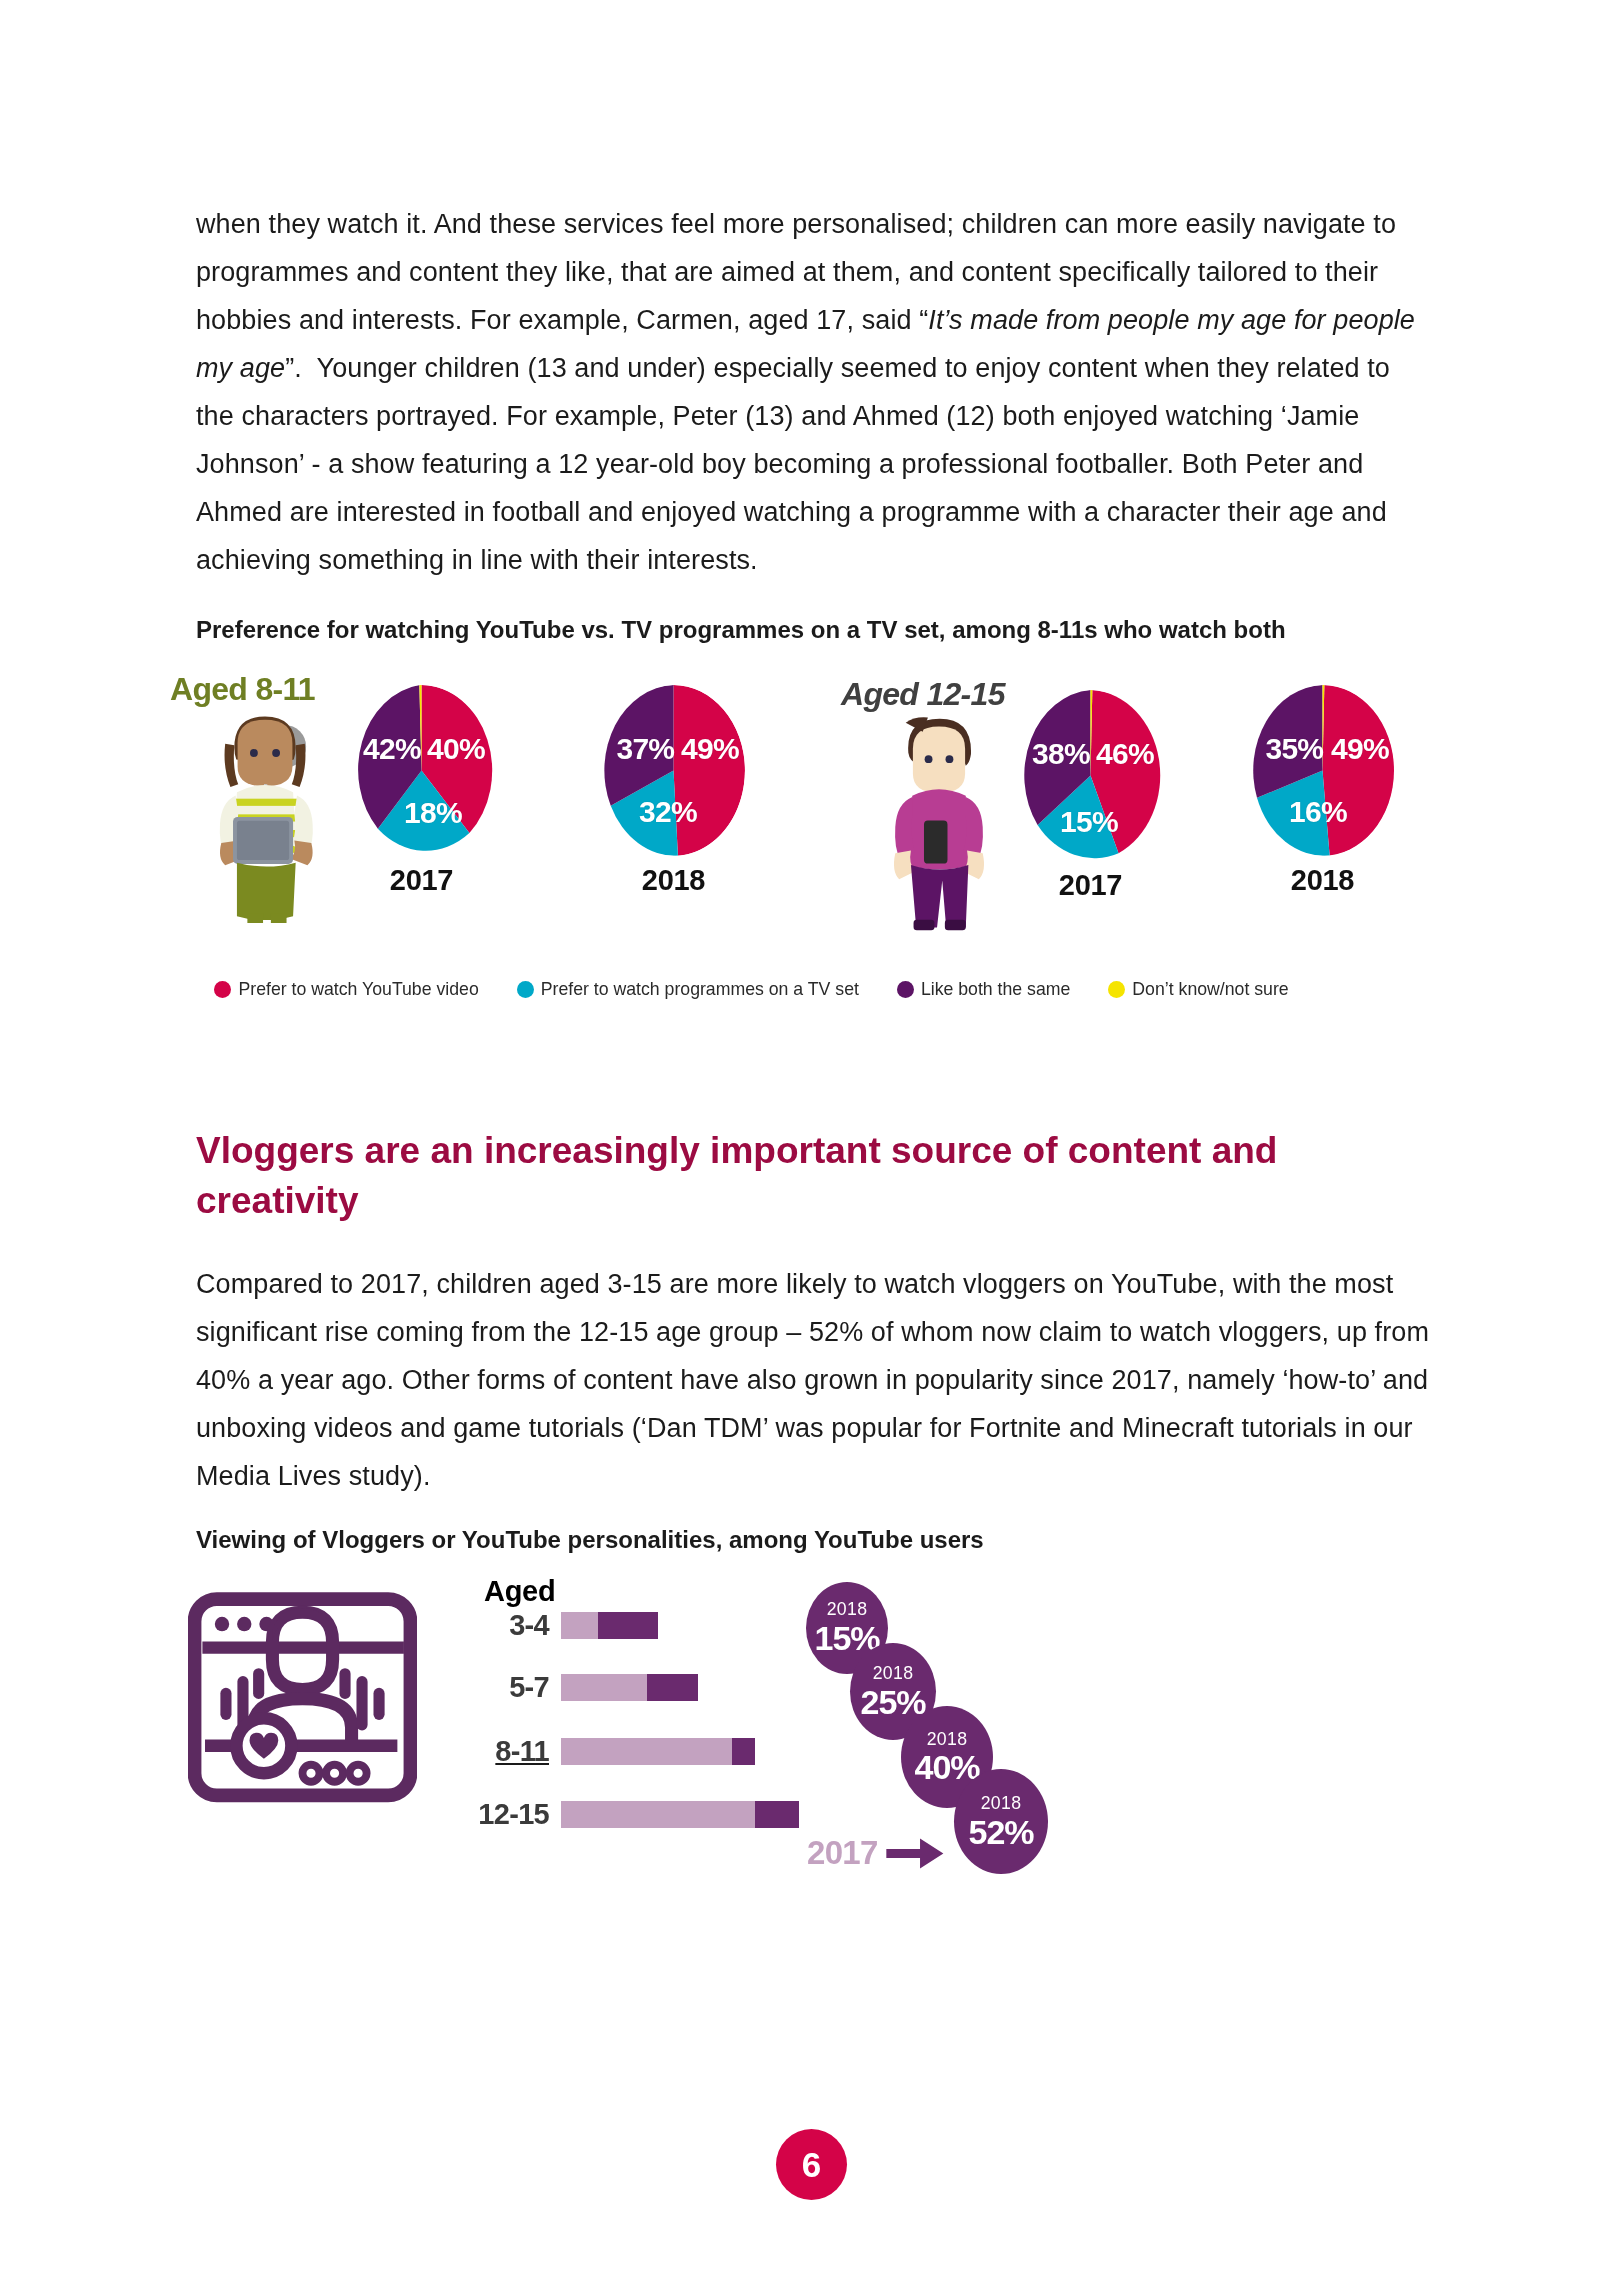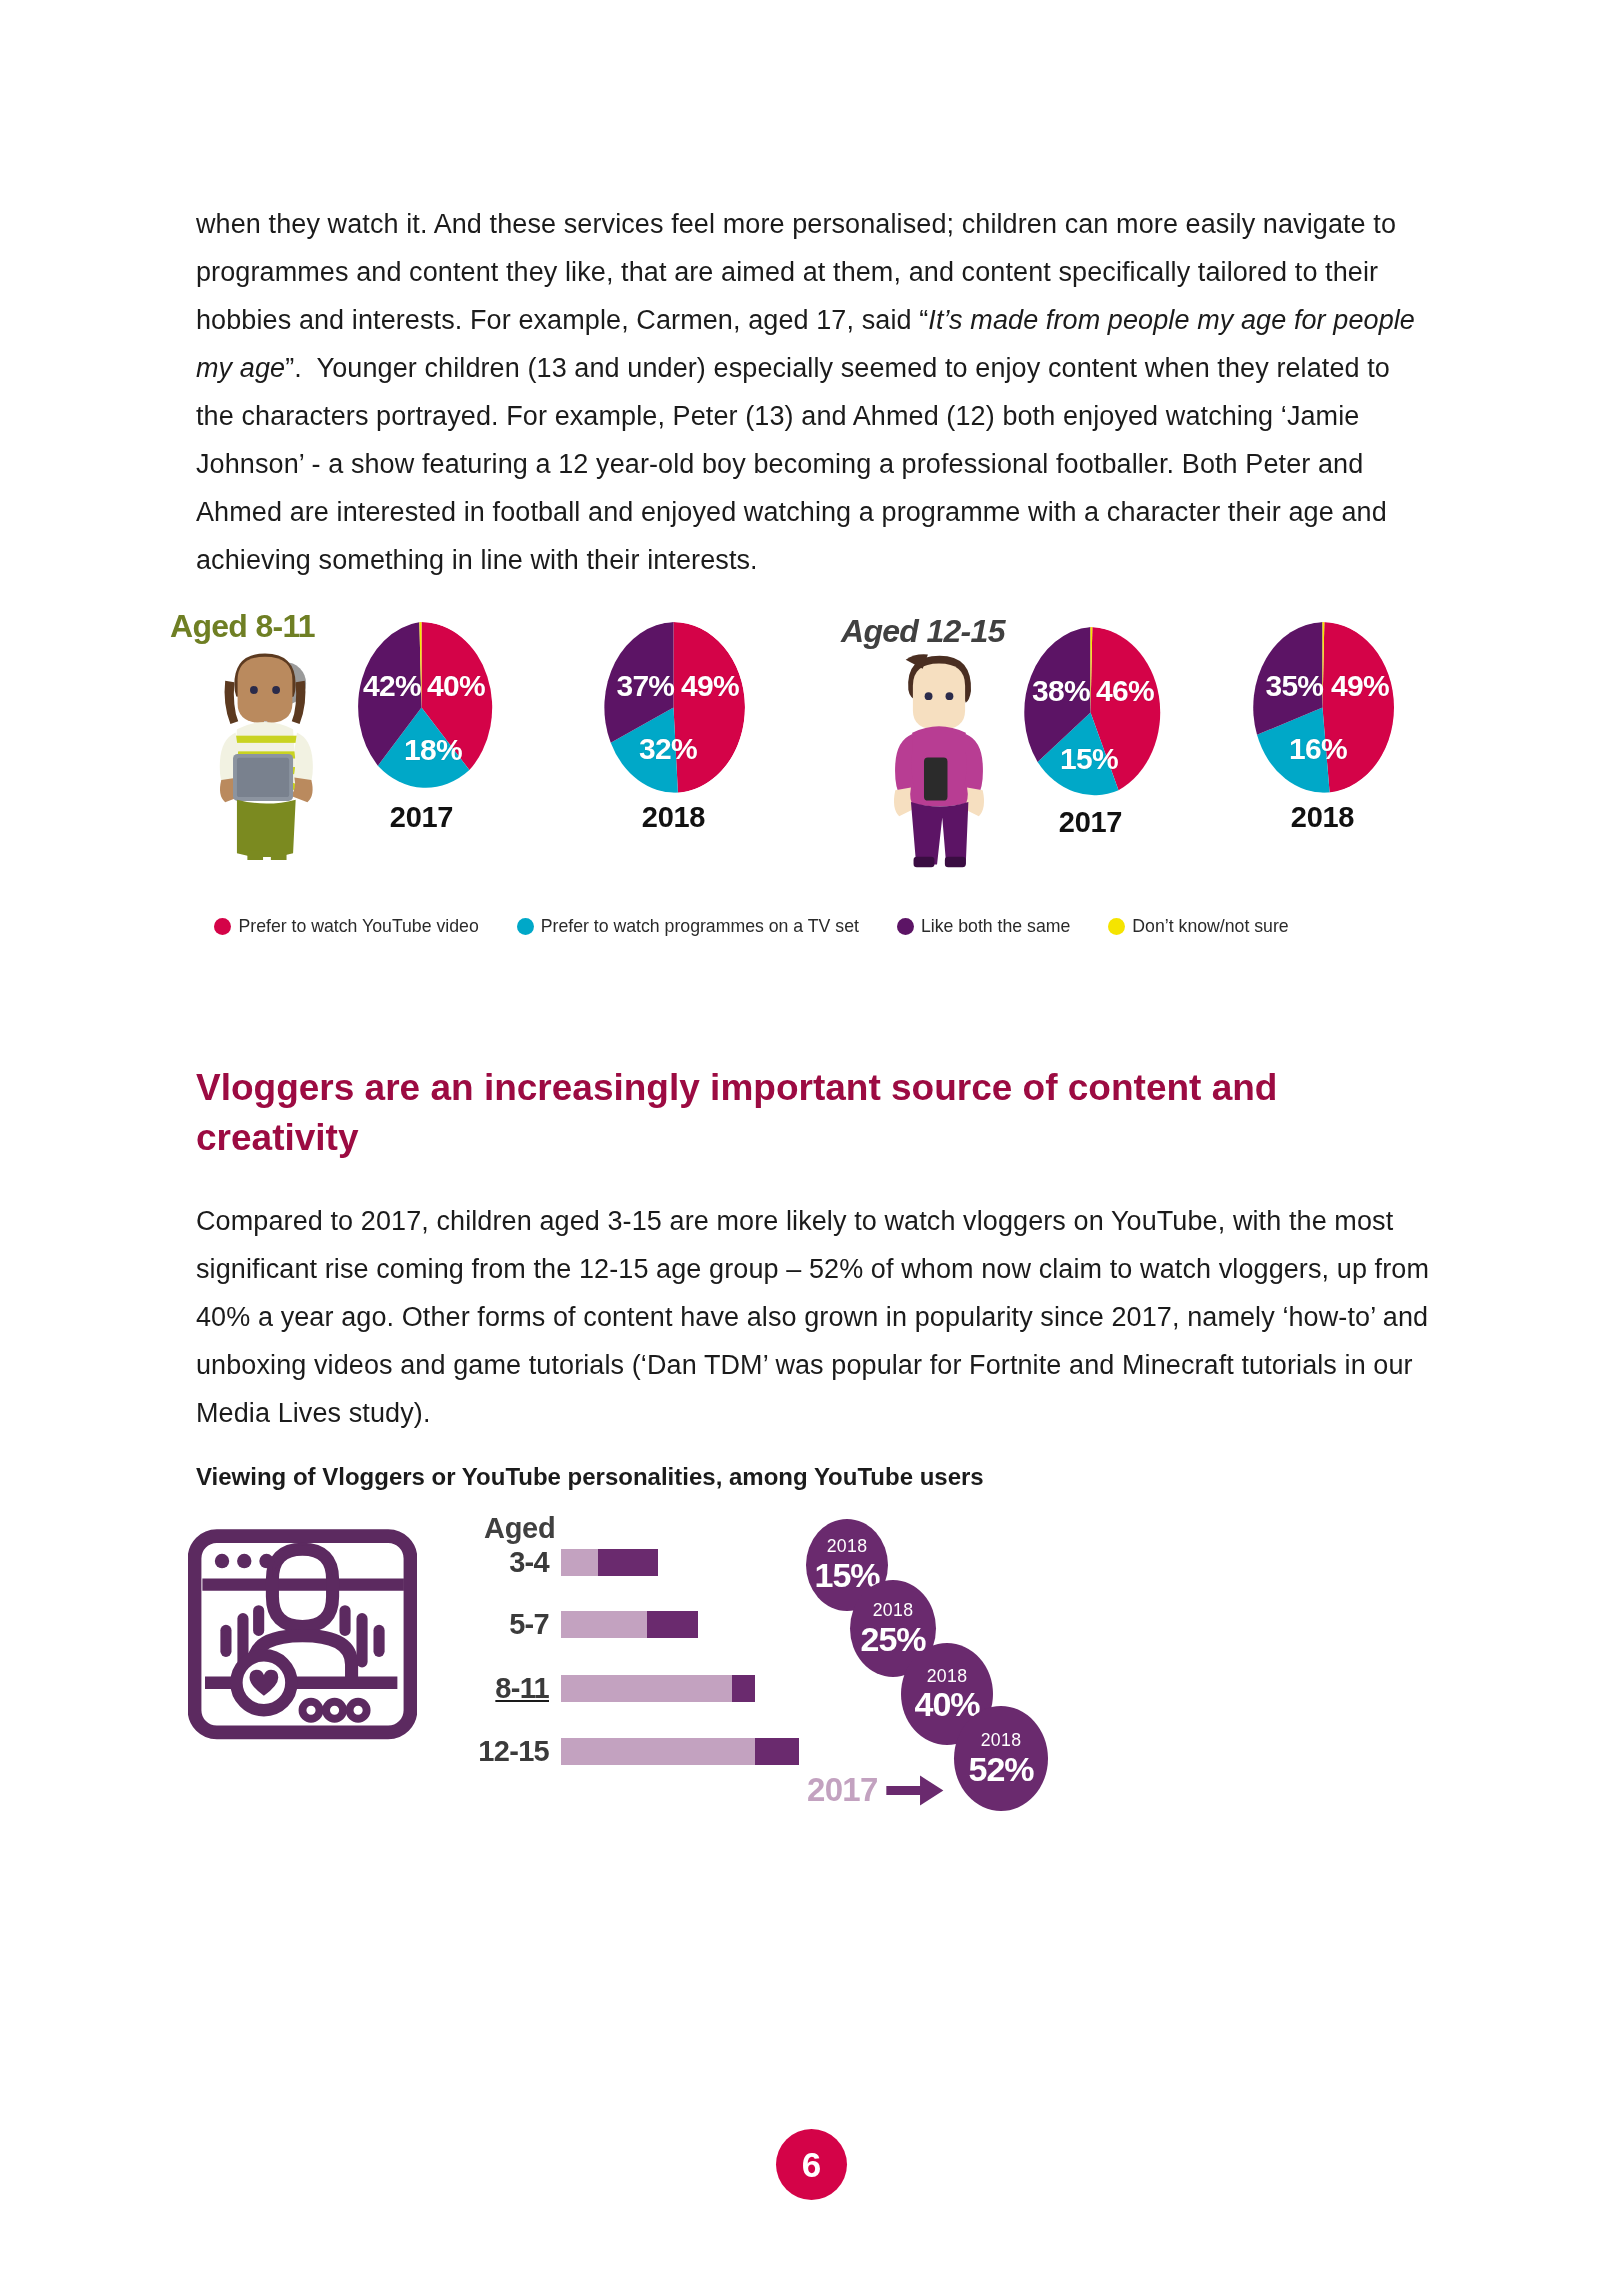--- a/index.html
+++ b/index.html
@@ -116,21 +116,21 @@
   .bar-block{
     position:relative;
     height:308px;
     margin-top:26px;
   }
   .aged-word{
     position:absolute;
     left:59px;top:-3.9px;
     font-size:29px;
     font-weight:bold;
-    color:#404040;
+    color:#000000;
     letter-spacing:-0.3px;
   }
   .bar-row{
     position:absolute;
     height:38px;
     display:flex;
     align-items:center;
   }
   .bar-cat{
     width:111px;
@@ -182,20 +182,21 @@
 </head>
 <body>
 
 <div class="page">
   <div class="content">
 
     <p class="para">
       <span>when they watch it. And these services feel more personalised; children can more easily navigate to programmes and content they like, that are aimed at them, and content specifically tailored to their hobbies and interests. For example, Carmen, aged 17, said “<em>It’s made from people my age for people my age</em>”.&nbsp; Younger children (13 and under) especially seemed to enjoy content when they related to the characters portrayed. For example, Peter (13) and Ahmed (12) both enjoyed watching ‘Jamie Johnson’ - a show featuring a 12 year-old boy becoming a professional footballer. Both Peter and Ahmed are interested in football and enjoyed watching a programme with a character their age and achieving something in line with their interests.</span>
     </p>
 
+    <p class="caption">Preference for watching YouTube vs. TV programmes on a TV set, among 8-11s who watch both</p>
 
     <div class="pie-block">
 
       <div class="age-label age-8-11">Aged 8-11</div>
       <div class="age-label age-12-15">Aged 12-15</div>
 
       <svg style="position:absolute;left:6.5px;top:36px;" width="124" height="216" viewBox="0 0 190 330">
         <ellipse cx="125" cy="60" rx="33" ry="33" fill="#9a9a9a"></ellipse>
         <path d="M48 62 q0-48 47-48 q47 0 47 48 q0 10-3 18 l-12 4 q-10-22-34-22 q-22 0-28 20 l-14 -2 q-3-8-3-18z" fill="#5c3a20"></path>
         <path d="M53 55 q0-36 42-36 q42 0 42 36 l0 36 q0 30-42 30 q-42 0-42-30z" fill="#ba8a5e"></path>

